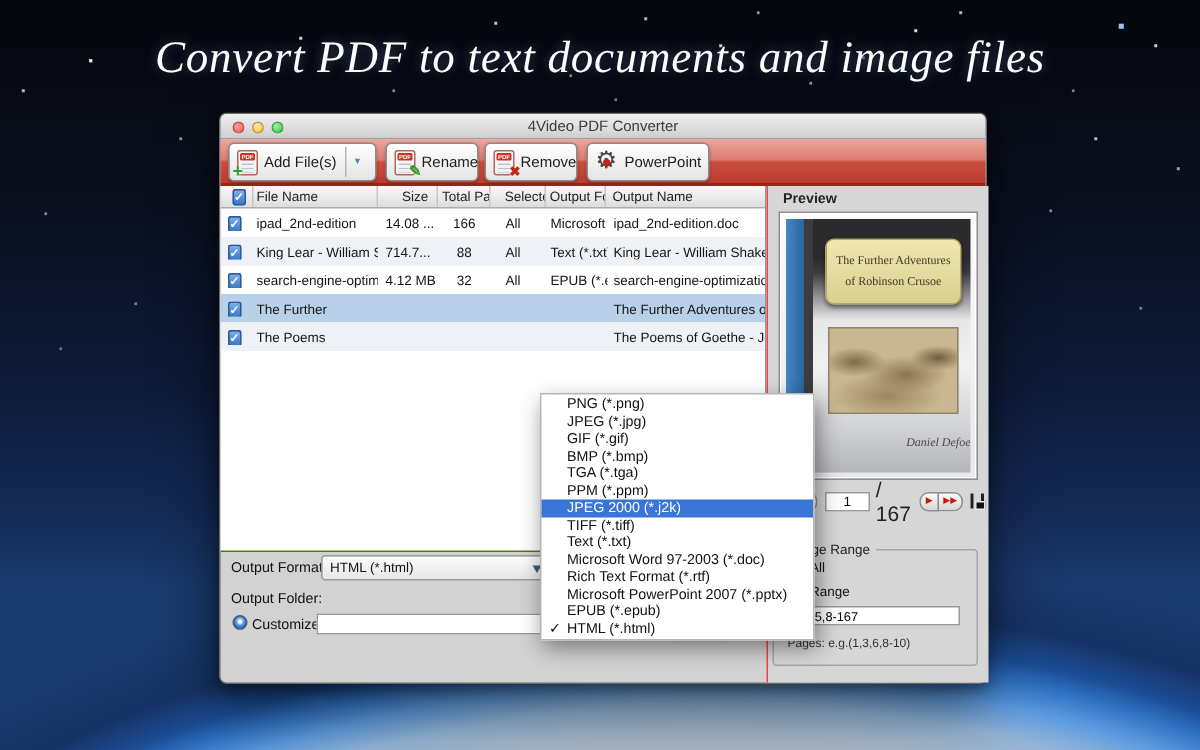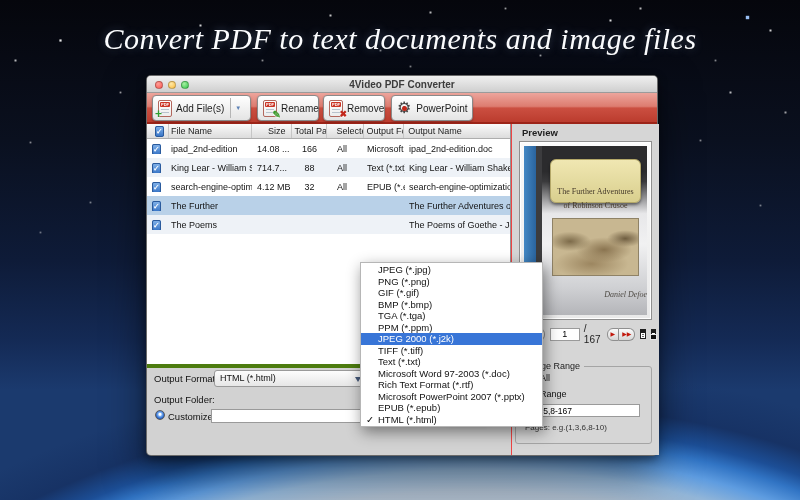--- a/index.html
+++ b/index.html
@@ -36,21 +36,21 @@
   .hero-title { position:absolute; left:0; right:0; top:22px; text-align:center;
     font-family:"Liberation Serif", serif; font-style:italic; font-size:30px; color:#fcfdff;
     text-shadow:0 0 8px rgba(170,200,255,.35), 0 1px 3px rgba(0,0,0,.7); letter-spacing:.5px; }
 
   
   .window { position:absolute; left:146px; top:75px; width:512px; height:381px;
     border-radius:5px; background:#d2d2d2; border:1px solid rgba(20,20,20,.55);
     box-shadow:0 16px 40px rgba(0,0,0,.55), 0 3px 10px rgba(0,0,0,.4); }
 
   .titlebar { position:absolute; left:0; right:0; top:0; height:17px; border-radius:4px 4px 0 0;
-    background:linear-gradient(#f0f0f0,#cfcfcf); border-bottom:1px solid #9b9b9b;font-weight:bold; }
+    background:linear-gradient(#f0f0f0,#cfcfcf); border-bottom:1px solid #9b9b9b; }
   .win-title { position:absolute; left:0; right:0; top:3px; text-align:center;
     font-size:10px; color:#3c3c3c; }
   .lights { position:absolute; left:8px; top:5px; display:flex; gap:5px; }
   .light { width:8px; height:8px; border-radius:50%; border:.5px solid rgba(0,0,0,.25); }
   .light.r { background:radial-gradient(circle at 35% 30%, #ff9d97, #fc5a52); }
   .light.y { background:radial-gradient(circle at 35% 30%, #ffe9a8, #fdbe40); }
   .light.g { background:radial-gradient(circle at 35% 30%, #a7f0a2, #35c84b); }
 
   .toolbar { position:absolute; left:0; right:0; top:17px; height:31px;
     background:linear-gradient(#eda59c 0%, #dd7c70 46%, #cb4f41 52%, #bb3c2e 100%);
@@ -70,21 +70,21 @@
   .badge.pencil { right:-5px; bottom:-4px; color:#3a9a2a; font-size:10px; }
   .badge.cross { right:-5px; bottom:-3px; color:#c2271b; font-size:9px; }
   .gear { font-size:16px; line-height:18px; color:#454545; position:relative; margin-right:5px; }
   .gear:after { content:""; position:absolute; left:50%; top:50%; width:5px; height:5px;
     margin:-2px 0 0 -2.5px; background:#c0271a; border-radius:50%; }
   .split { width:1px; align-self:stretch; background:#b5b5b5; margin:2px 4px 2px 6px; }
   .dd-arrow { font-size:6px; color:#5d82b6; }
 
   
   .table { position:absolute; left:0; top:48px; width:364px; height:244px; background:#fff;
-    border-right:1px solid #949494; border-bottom:4px solid #4d7c0f; overflow:hidden; }
+    border-right:1px solid #949494; border-bottom:1px solid #4d7c0f; overflow:hidden; }
   .thead { display:flex; height:15px; background:linear-gradient(#fafafa,#dcdcdc);
     border-bottom:1px solid #adadad; font-size:9px; color:#222; }
   .th { border-right:1px solid #c6c6c6; padding:2px 0 0 3px; white-space:nowrap; overflow:hidden; }
   .trow { display:flex; height:19px; align-items:center; font-size:9px; color:#141414; }
   .trow.alt { background:#eef2f7; }
   .trow.selected { background:#b9d1e8; }
   .cell { white-space:nowrap; overflow:hidden; flex:none; }
   .c0 { width:22px; } .c1 { width:83px; padding-left:2px; } .c2 { width:40px; padding-left:5px; }
   .c3 { width:35px; text-align:center; } .c4 { width:38px; padding-left:10px; }
   .c5 { width:40px; padding-left:2px; } .c6 { width:106px; padding-left:4px; }
@@ -103,41 +103,41 @@
   .frame { position:absolute; left:7px; top:17px; width:133px; height:179px;
     background:linear-gradient(#fbfbfb,#e9e9e9); border:1px solid #8f8f8f;
     box-shadow:inset 0 0 0 1px #fff; padding:4px; }
   .cover { position:relative; width:100%; height:100%; overflow:hidden;
     background:linear-gradient(180deg,#2b2b2d 0%,#2b2b2d 15%,#3a3a3c 21%,#e7e7e9 40%,#f1f1f2 58%,#cfd0d3 84%,#b4b5b9 100%); }
   .spine { position:absolute; left:0; top:0; bottom:0; width:12px;
     background:linear-gradient(90deg,#4488c4,#2a649e); }
   .spine-shadow { position:absolute; left:12px; top:0; bottom:0; width:6px; background:#3c3c3e; }
   .plate { position:absolute; left:26px; right:6px; top:13px; height:44px; border-radius:6px;
     background:linear-gradient(#f0e7b2,#d9cf8e); border:1px solid #b3a768;
-    box-shadow:0 2px 3px rgba(0,0,0,.45); text-align:center; padding-top:25px;
+    box-shadow:0 2px 3px rgba(0,0,0,.45); text-align:center; padding-top:7px;
     font-family:"Liberation Serif", serif; font-size:8px; color:#44392a; line-height:14px; }
   .illus { position:absolute; left:28px; right:8px; top:72px; height:58px; border:1px solid #8f8266;
     background:
       radial-gradient(ellipse 30px 14px at 20% 40%, #7d6b4a, transparent 70%),
       radial-gradient(ellipse 40px 18px at 60% 55%, #8a7450, transparent 70%),
       radial-gradient(ellipse 26px 12px at 85% 35%, #6f5d40, transparent 70%),
       radial-gradient(ellipse 50px 20px at 45% 80%, #9c8660, transparent 75%),
       #c8b791; }
   .author { position:absolute; left:0; right:0; bottom:16px; text-align:right;
     font-family:"Liberation Serif", serif; font-style:italic; font-size:8px; color:#4e4a44; }
 
   .navbar { position:absolute; left:4px; top:202px; width:140px; height:16px; display:flex; align-items:center; }
   .navbtn { height:13px; border:1px solid #8f8f8f; background:linear-gradient(#fbfbfb,#d6d6d6);
     font-size:6px; line-height:11px; color:#555; padding:0 3px; }
   .navbtn.first { border-radius:6px 0 0 6px; } .navbtn.prev { border-radius:0 6px 6px 0; border-left:none; }
   .navbtn.next { border-radius:6px 0 0 6px; margin-left:6px; } .navbtn.last { border-radius:0 6px 6px 0; border-left:none; }
   .navbtn.red { color:#c2180c; }
   .page-input { width:30px; height:13px; margin-left:5px; border:1px solid #9a9a9a; font-size:9px;
     text-align:center; font-family:"Liberation Sans", sans-serif; }
-  .page-total { font-size:10px; color:#222; margin-left:4px; }
+  .page-total { font-size:14px; color:#222; margin-left:4px; }
   .vicon { width:11px; height:10px; border:1px solid #1e1e1e; background:#fff; position:relative; margin-left:5px; }
   .vicon:before { content:""; position:absolute; left:0; right:0; top:0; height:3px; background:#1e1e1e; }
   .vicon .ln { position:absolute; left:1px; right:1px; top:4px; height:4px;
     background:repeating-linear-gradient(180deg,#666 0 1px, transparent 1px 2.5px); }
   .vicon.alt:after { content:""; position:absolute; right:-2px; bottom:-2px; width:5px; height:4px;
     background:#111; border:1px solid #e9e9e9; }
 
   .fieldset { position:absolute; left:3px; top:242px; width:137px; height:78px;
     border:1px solid #a5a5a5; border-radius:3px; }
   .legend { position:absolute; top:-6px; left:10px; background:#d6d6d6; padding:0 4px; font-size:9px; color:#222; }
@@ -346,30 +346,30 @@
   <div class="convert-btn">
     <span class="ring"></span>
     <span class="ring-arrow"></span>
     <span class="pdf-text">PDF</span>
   </div>
 
   <div class="menu">
 
       <div class="menu-item">
         <span class="check-glyph"></span>
+        <span>PNG (*.png)</span>
+      </div>
+
+      <div class="menu-item">
+        <span class="check-glyph"></span>
         <span>JPEG (*.jpg)</span>
       </div>
 
       <div class="menu-item">
         <span class="check-glyph"></span>
-        <span>PNG (*.png)</span>
-      </div>
-
-      <div class="menu-item">
-        <span class="check-glyph"></span>
         <span>GIF (*.gif)</span>
       </div>
 
       <div class="menu-item">
         <span class="check-glyph"></span>
         <span>BMP (*.bmp)</span>
       </div>
 
       <div class="menu-item">
         <span class="check-glyph"></span>

